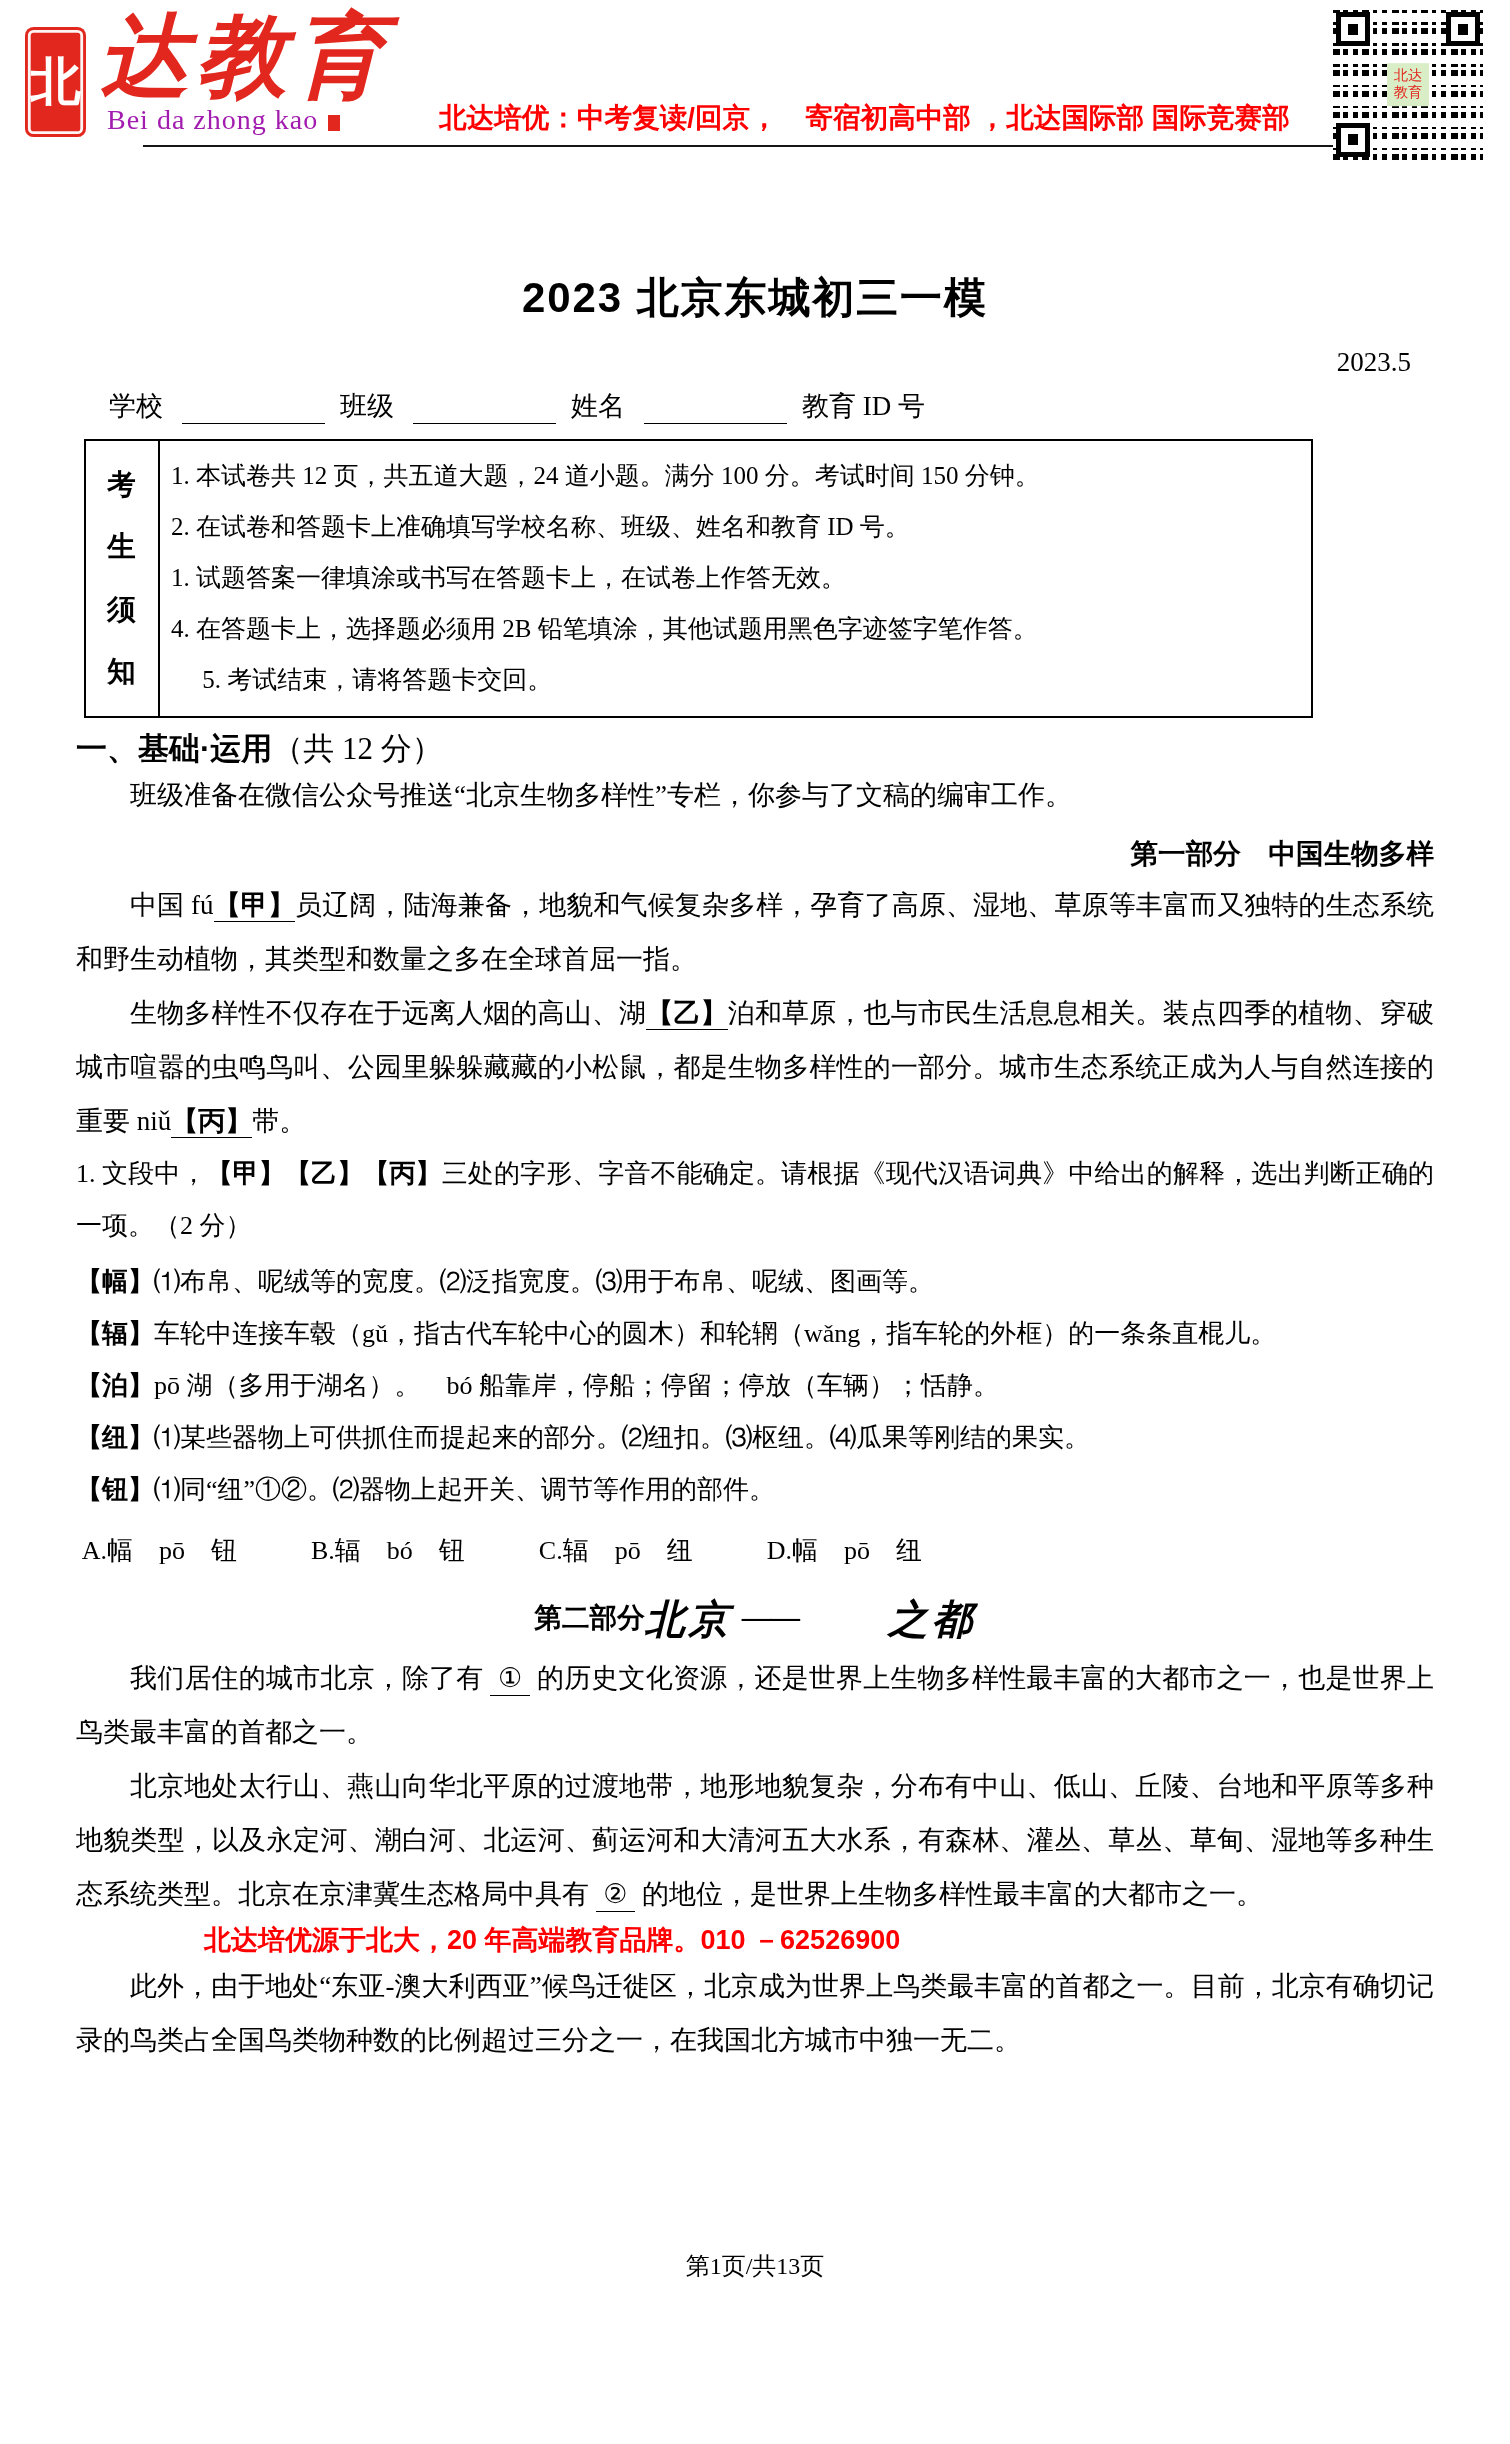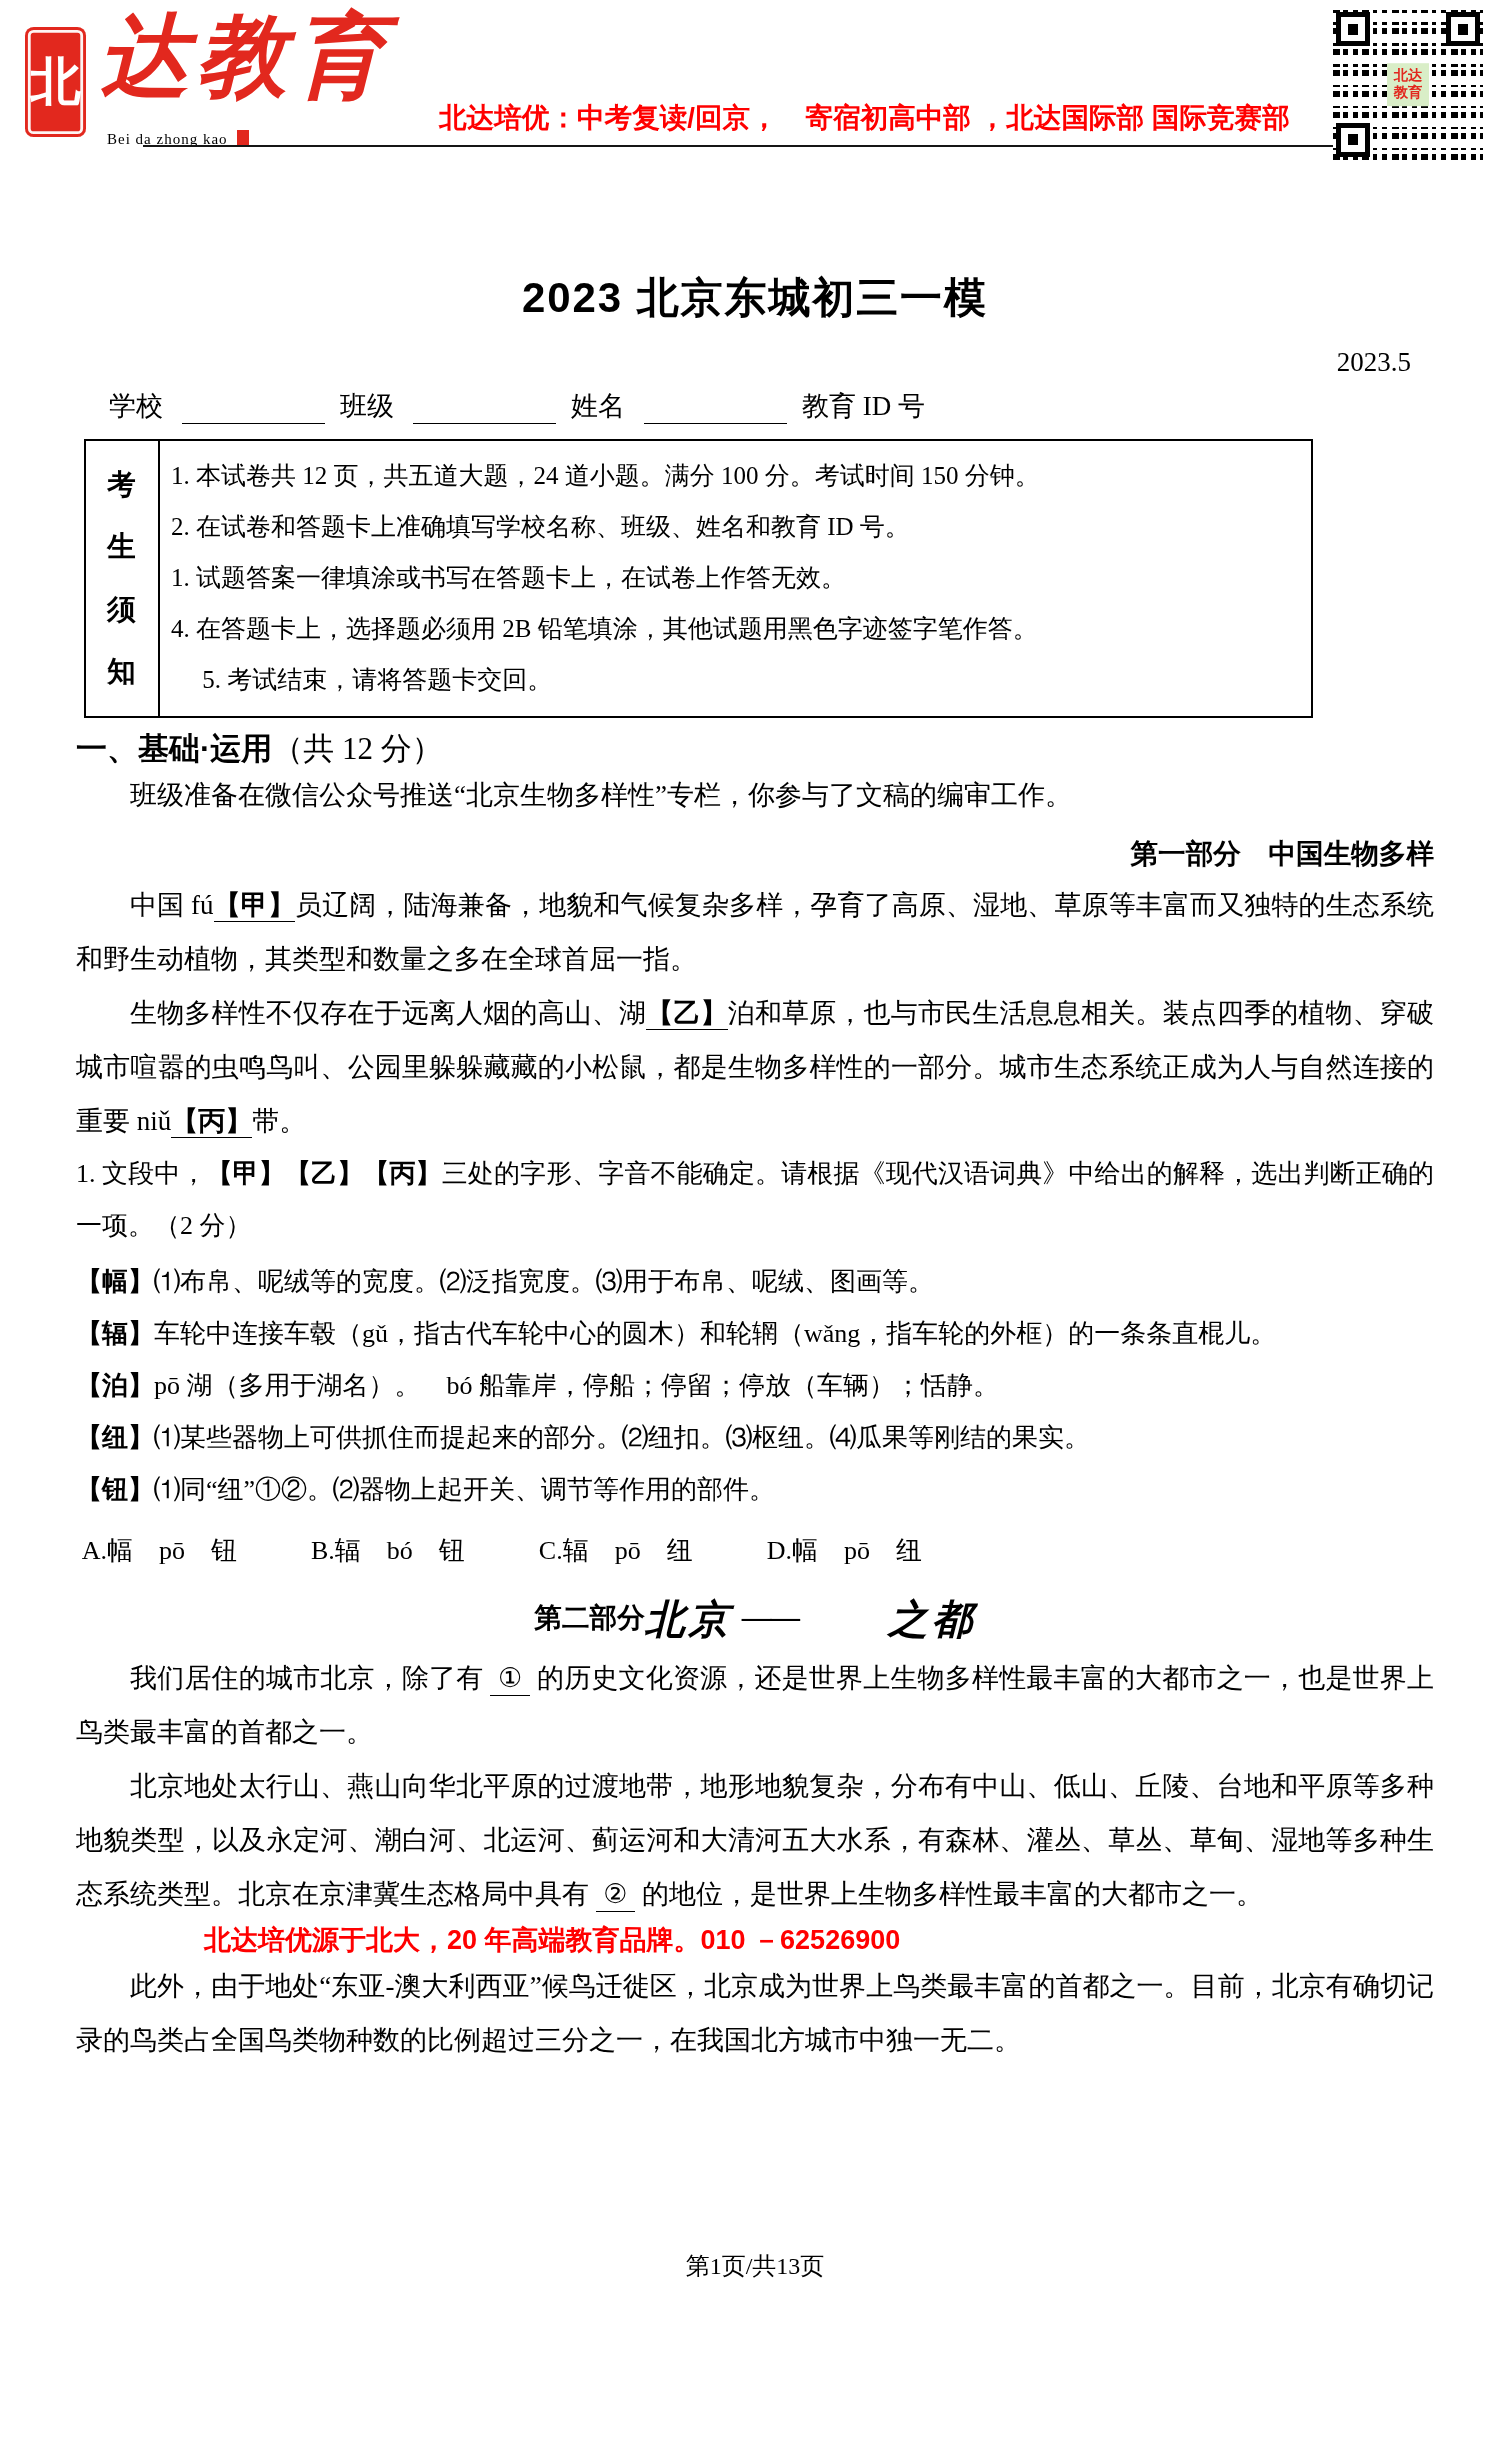--- a/index.html
+++ b/index.html
@@ -19,21 +19,21 @@
     box-shadow: inset 0 0 0 2.9px #e2281e, inset 0 0 0 5.7px rgba(255,255,255,.95);
     display:flex; align-items:center; justify-content:center;
     color:#fff; font-size:51px; font-weight:bold;
   }
   .logo-script {
     position:absolute; left:99px; top:3.8px; width:399px;
     color:#e2281e; font-size:90px; line-height:105px;
     font-weight:bold; font-style:italic; letter-spacing:7.6px; white-space:nowrap;
   }
   .logo-pinyin {
-    position:absolute; left:107px; top:130px; font-size:15px; color:#000000;
+    position:absolute; left:107px; top:104px; font-size:28px; color:#a21caf;
     letter-spacing:1px; white-space:nowrap;
   }
   .red-square { display:inline-block; width:12.4px; height:16px; background:#e2281e; margin-left:9.5px; vertical-align:-1.9px; }
   .banner {
     position:absolute; left:439px; top:99px;
     color:#ff0000; font-weight:bold; font-size:27.6px; white-space:nowrap;
     font-family:"Liberation Sans", sans-serif;
   }
   .header-rule { position:absolute; left:143px; top:145px; width:1206px; border-top:2.9px solid #151515; }
 
@@ -43,21 +43,21 @@
     background-color:#fff;
     background-image:
       repeating-linear-gradient(0deg, rgba(255,255,255,0) 0 5.7px, #fff 5.7px 9.5px, rgba(255,255,255,0) 9.5px 12.4px, #fff 12.4px 21px),
       repeating-linear-gradient(90deg, #000 0 6.7px, #fff 6.7px 10.5px, #000 10.5px 15px, #fff 15px 20px, #000 20px 25px, #fff 25px 29.5px);
   }
   .qr .f { position:absolute; width:34px; height:34px; border:5.7px solid #000; background:#fff; }
   .qr .f::after { content:""; position:absolute; left:6.7px; top:6.7px; width:10.5px; height:10.5px; background:#000; }
   .qr .f.tl { left:2.9px; top:2.9px; } .qr .f.tr { right:2.9px; top:2.9px; } .qr .f.bl { left:2.9px; bottom:2.9px; }
   .qr-label {
     position:absolute; left:50%; top:50%; transform:translate(-50%,-50%);
-    background:#d9eec7; color:#e2281e; font-weight:bold;
+    background:#d9eec7; color:#e2281e; font-weight:normal;
     font-size:14.3px; line-height:17px; padding:4.8px 6.7px; text-align:center; white-space:nowrap;
   }
 
   
   .page { position:absolute; left:76px; top:0; width:1358px; }
   .title { margin-top:270px; text-align:center; font-size:42px; font-weight:600; letter-spacing:1.9px; font-family:"Liberation Sans",sans-serif; }
   .subject { margin-top:27px; text-align:center; font-size:40px; font-weight:600; font-family:"Liberation Sans",sans-serif; }
   .date { margin-top:21px; text-align:right; font-size:27px; padding-right:23px; }
 
   .fields { margin-top:9.5px; padding-left:33px; font-size:27px; display:flex; align-items:flex-end; }

